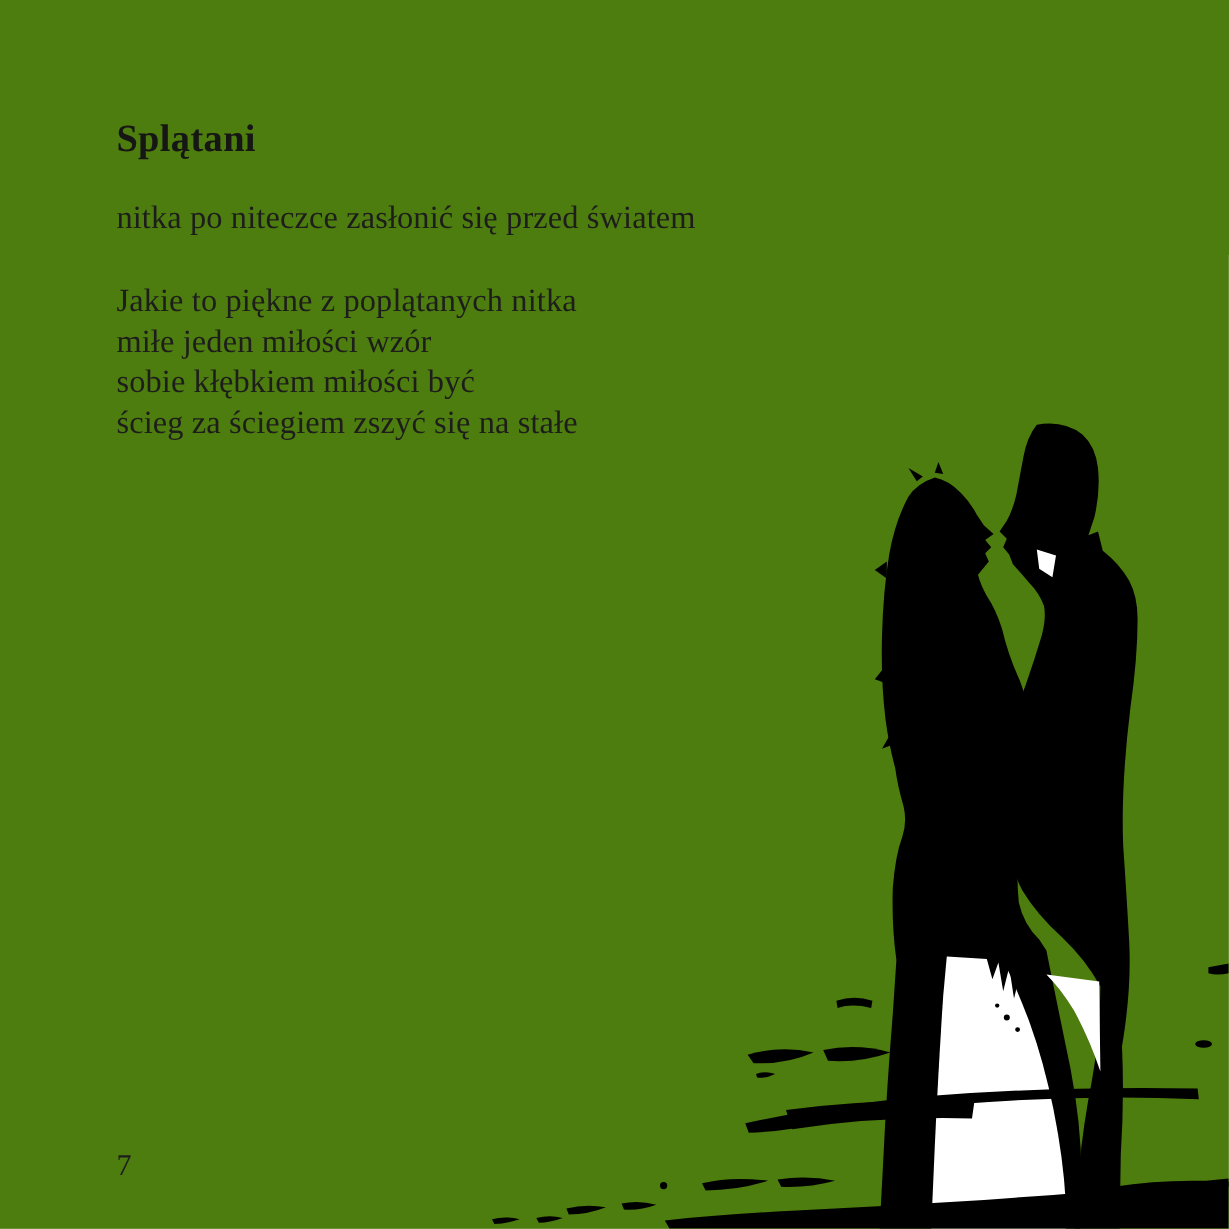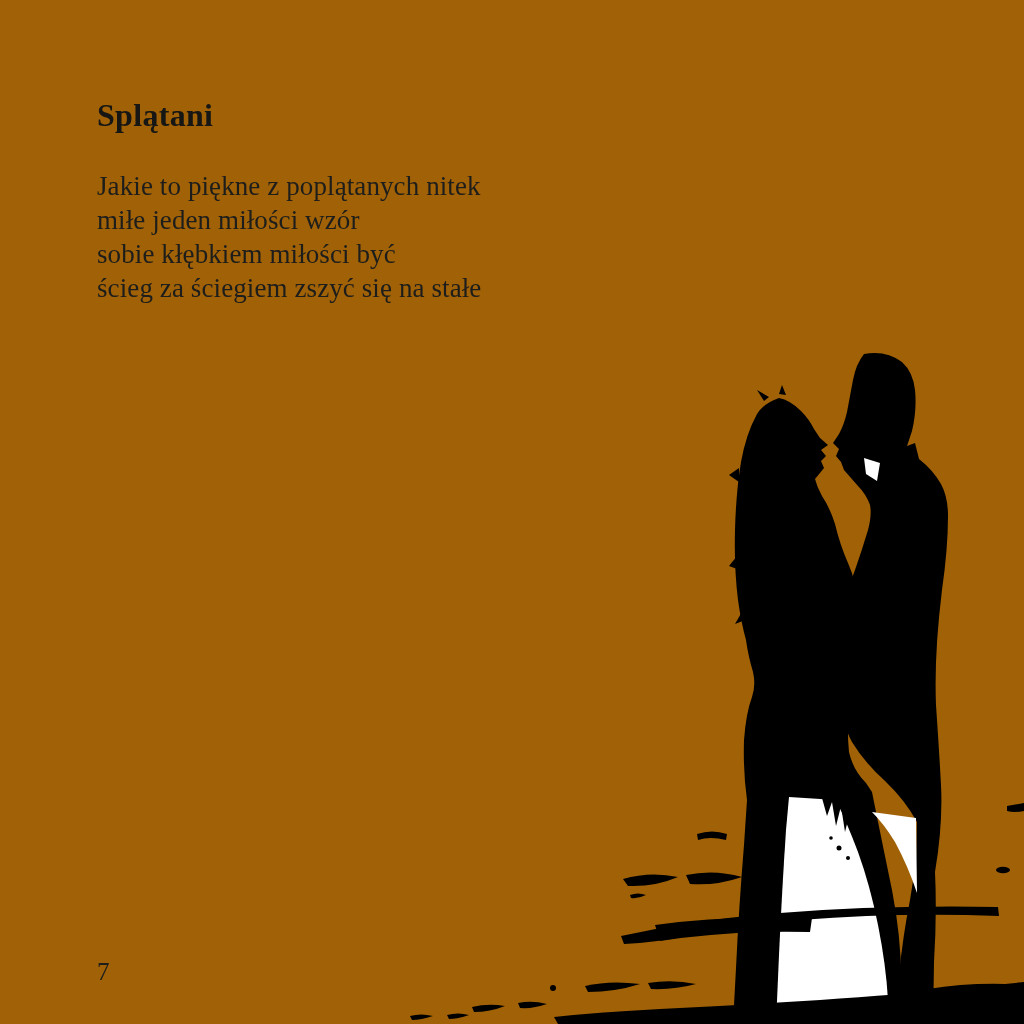--- a/index.html
+++ b/index.html
@@ -5,21 +5,21 @@
   * { box-sizing: border-box; }
   html, body { margin: 0; padding: 0; }
   body {
     width: 1024px; height: 1024px;
     background: #ffffff;
     font-family: "Liberation Serif", "DejaVu Serif", serif;
   }
   .page {
     position: relative;
     width: 1024px; height: 1024px;
-    background: #a16207;
+    background: #4d7c0f;
     overflow: hidden;
     color: #1d1d1b;
   }
   .poem {
     position: absolute;
     left: 97px; top: 96px;
     width: 580px;
   }
   .poem-title {
     font-size: 32px;
@@ -57,24 +57,25 @@
 </head>
 <body>
 
 <div class="page">
 
   <main class="poem">
     <h1 class="poem-title">Splątani</h1>
 
 
     <section class="stanza">
+      <p>nitka po niteczce zasłonić się przed światem</p>
     </section>
 
     <section class="stanza">
-      <p>Jakie to piękne z poplątanych nitek</p>
+      <p>Jakie to piękne z poplątanych nitka</p>
       <p>miłe jeden miłości wzór</p>
       <p>sobie kłębkiem miłości być</p>
       <p>ścieg za ściegiem zszyć się na stałe</p>
     </section>
   </main>
 
   <figure class="illustration" aria-label="Black silhouette of a young couple embracing face to face on a beach, woman with long hair, dark streaks of wet sand below">
     <svg viewBox="400 330 624 694" xmlns="http://www.w3.org/2000/svg">
 
       <g>

